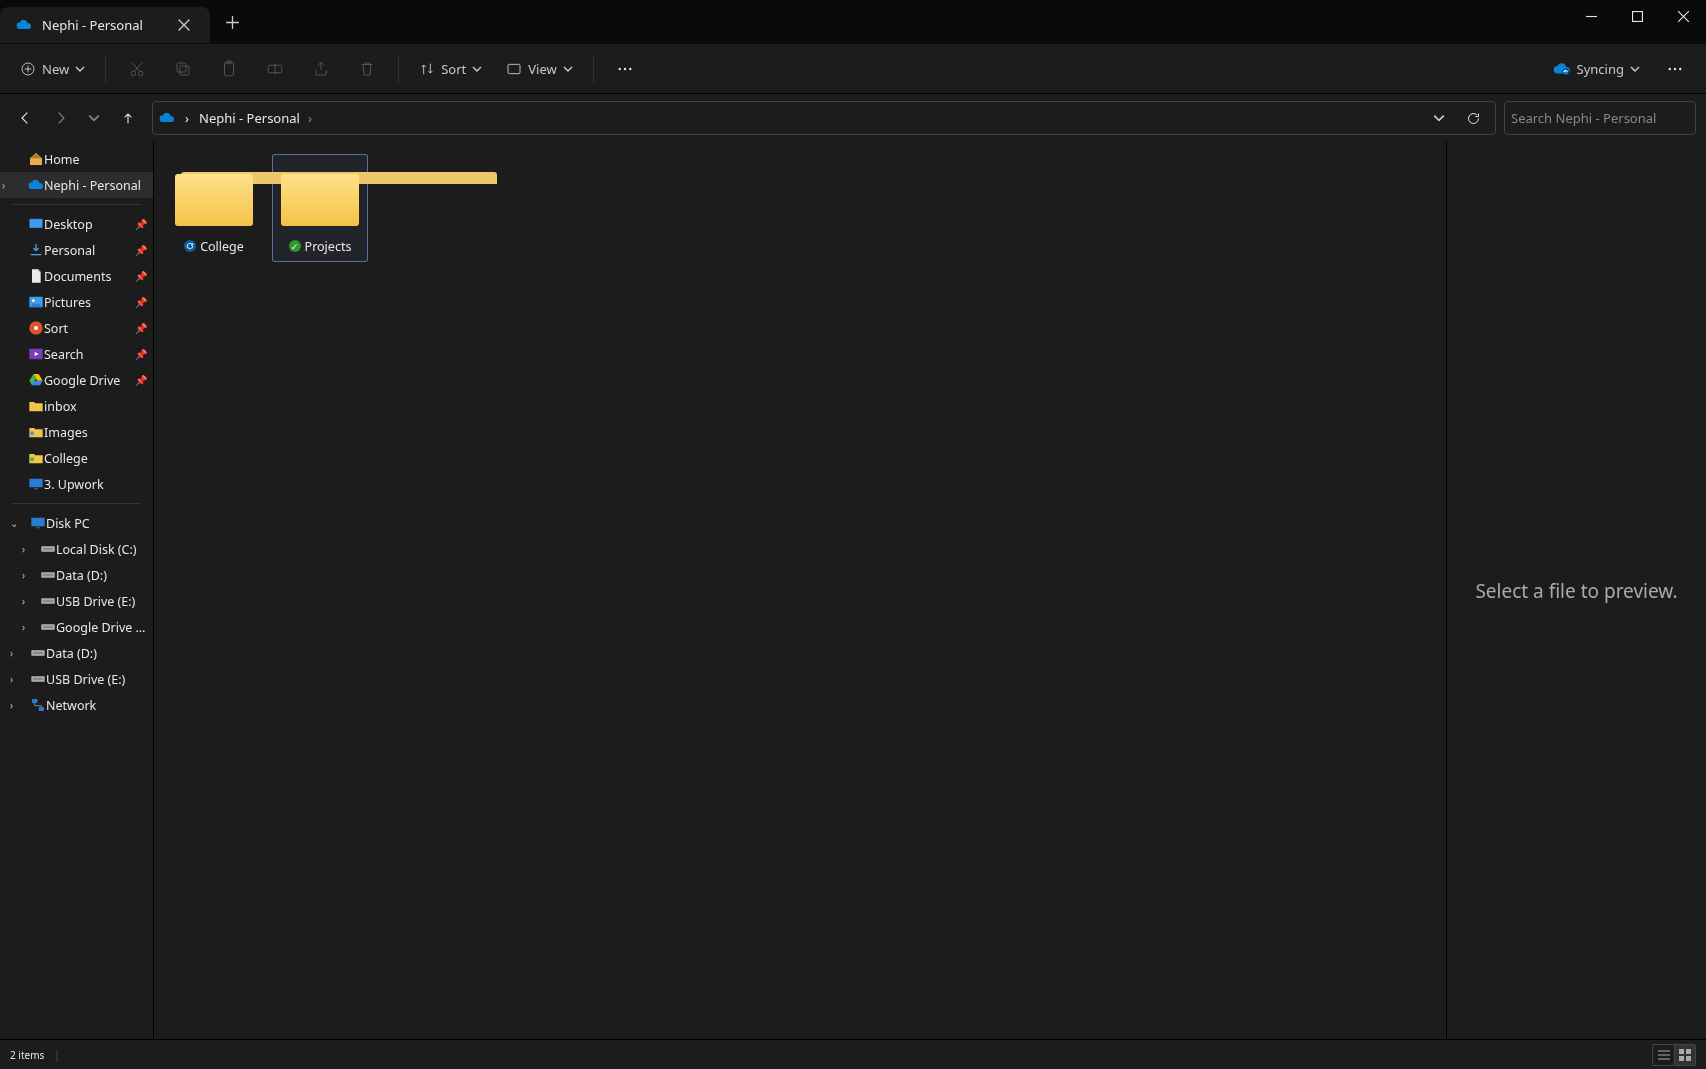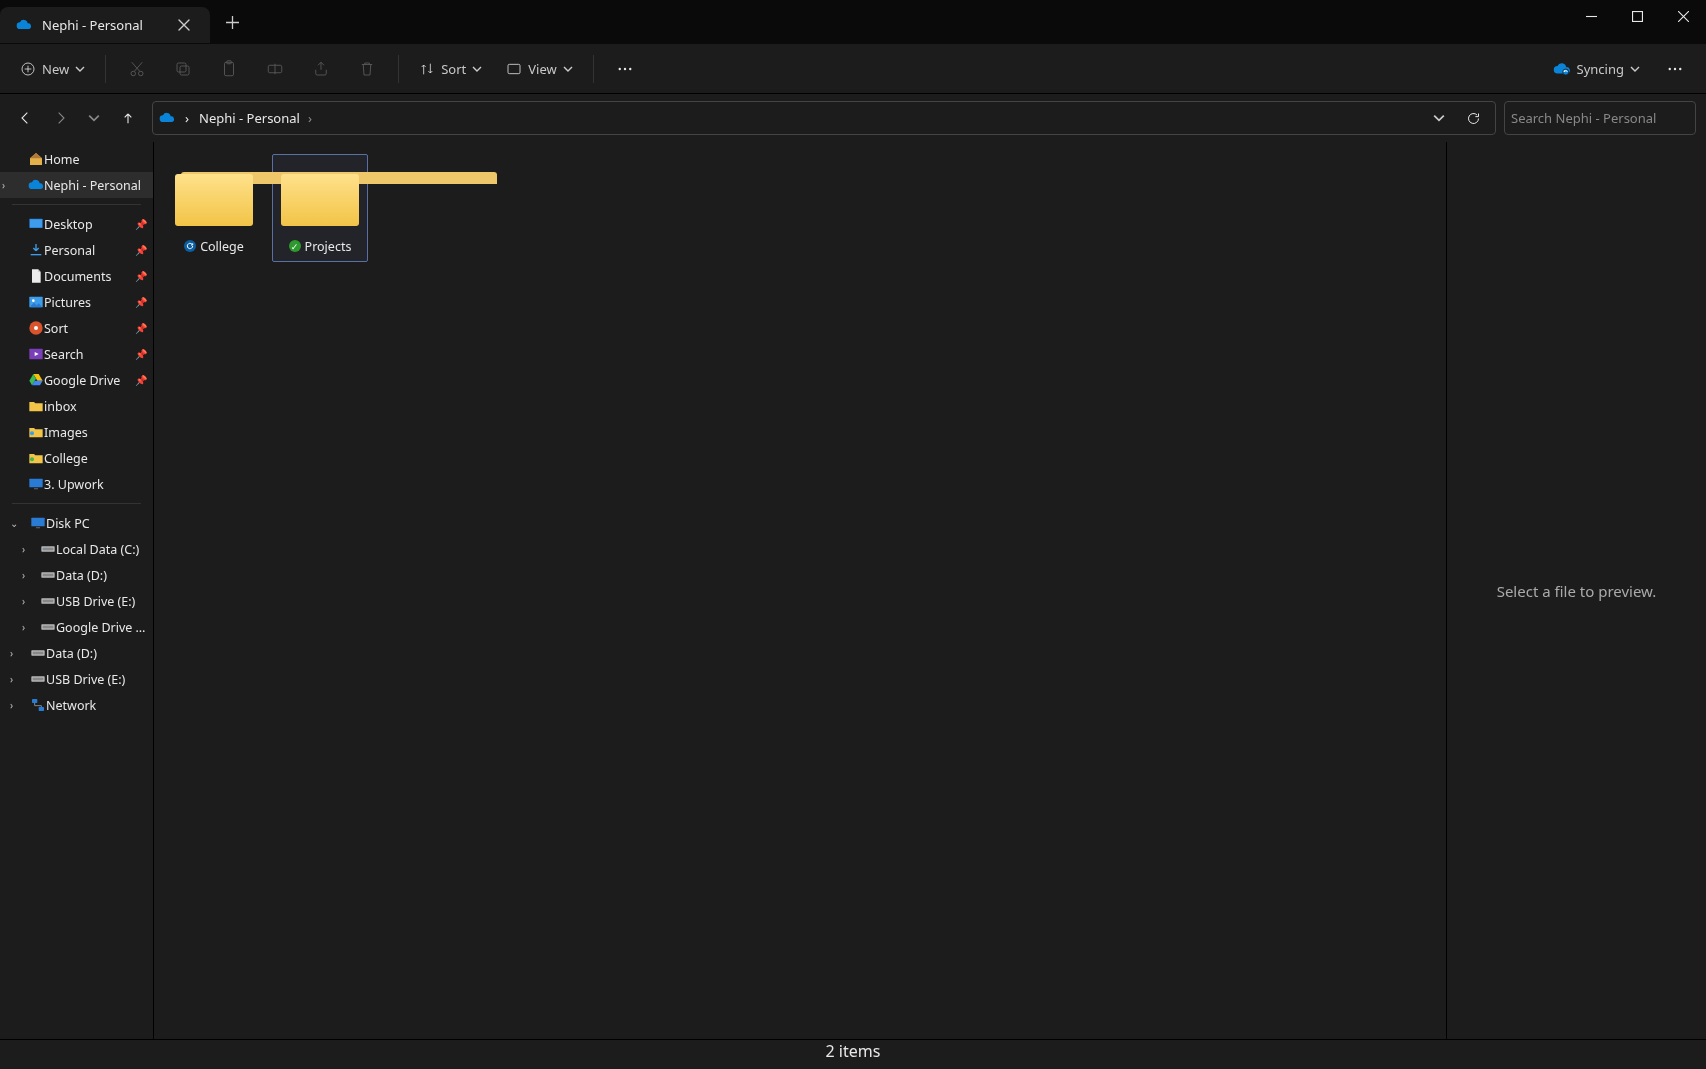--- a/index.html
+++ b/index.html
@@ -64,24 +64,24 @@
     .files { flex: 1; padding: 12px; display: flex; flex-wrap: wrap; align-content: flex-start; gap: 10px; }
     .file-item { width: 96px; height: 108px; display: flex; flex-direction: column; align-items: center; justify-content: center; border-radius: 2px; padding-top:4px;}
     .file-item.selected { background: #333a4e40; border:1px solid #5a6fa3;}
     .folder-icon { width: 78px; height: 60px; position: relative; }
     .folder-icon .tab { position: absolute; left: 6px; top: 0; width: 26px; height: 12px; background: #eec76b; border-radius: 3px 3px 0 0; }
     .folder-icon .body { position: absolute; left: 0; top: 8px; right: 0; bottom: 0; background: linear-gradient(#ffe18b, #f2c447); border-radius: 3px; }
     .file-label { display: flex; align-items: center; gap: 4px; margin-top: 12px; font-size: 12.5px; }
     .badge-sync { width: 12px; height: 12px; border-radius: 50%; background: #0c5e9e; display: flex; align-items: center; justify-content: center; }
     .badge-sync svg{ width:8px;height:8px;}
     .badge-ok { width: 12px; height: 12px; border-radius: 50%; background: #2e9a2e; display: flex; align-items: center; justify-content: center; color: #fff; font-size: 9px; }
-    .preview { width: 260px; border-left: 1px solid #000; display: flex; align-items: center; justify-content: center; color: #aaa; font-size: 15px; }
-
-    
-    .statusbar { height: 30px; display: flex; align-items: center; padding: 0 10px; background: #1c1c1c; border-top: 1px solid #000; font-size: 16px; gap: 10px; flex-direction: column; }
+    .preview { width: 260px; border-left: 1px solid #000; display: flex; align-items: center; justify-content: center; color: #aaa; font-size: 19px; }
+
+    
+    .statusbar { height: 30px; display: flex; align-items: center; padding: 0 10px; background: #1c1c1c; border-top: 1px solid #000; font-size: 10px; gap: 10px; }
     .statusbar .count { }
     .statusbar .spacer { flex: 1; }
     .statusbar .view-toggle { display: flex; gap: 0; }
     .statusbar .vt-btn { width: 22px; height: 22px; border: 1px solid #444; display: flex; align-items: center; justify-content: center; }
     .statusbar .vt-btn:first-child { border-radius: 2px 0 0 2px; border-right:none;}
     .statusbar .vt-btn:last-child { border-radius: 0 2px 2px 0; background:#333;}
 
     svg { display: block; }
   </style>
 </head>
@@ -422,21 +422,21 @@
     </div>
     <div class="side-item depth1c">
       <span class="chev1">›</span>
       <span class="icon">
           <svg viewBox="0 0 24 24">
             <rect x="2" y="8" width="20" height="8" rx="1" fill="#b8b8b8"></rect>
             <rect x="4" y="10" width="16" height="4" fill="#888"></rect>
             <circle cx="6" cy="12" r="1" fill="#3d9dea"></circle>
           </svg>
         </span>
-      <span class="lbl">Local Data (C:)</span>
+      <span class="lbl">Local Disk (C:)</span>
     </div>
     <div class="side-item depth1c">
       <span class="chev1">›</span>
       <span class="icon">
           <svg viewBox="0 0 24 24">
             <rect x="2" y="8" width="20" height="8" rx="1" fill="#b8b8b8"></rect>
             <rect x="4" y="10" width="16" height="4" fill="#888"></rect>
           </svg>
         </span>
       <span class="lbl">Data (D:)</span>

